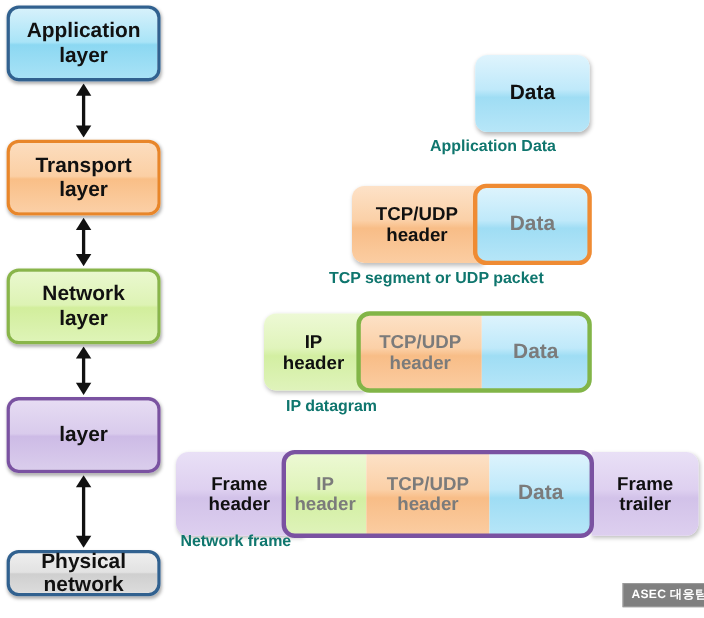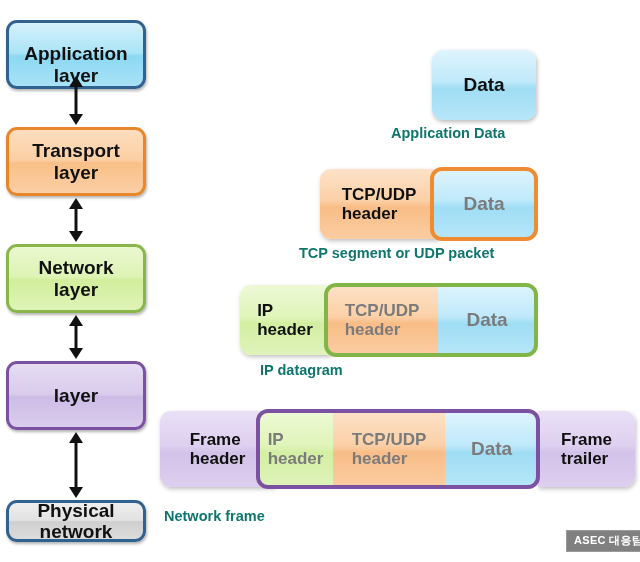--- a/index.html
+++ b/index.html
@@ -29,23 +29,23 @@
     justify-content: center;
     text-align: center;
     font-size: 19px;
     font-weight: bold;
     color: #111111;
     line-height: 1.12;
     box-shadow: 1px 2px 3px rgba(0,0,0,0.30);
   }
   .layer-box span { display: block; padding: 0 4px; }
 
-  .layer-app   { top: 20px;   height: 69px;
+  .layer-app   { top: 5px;   height: 69px;
                  border-color: #31618f;
-                 background: linear-gradient(180deg,#d6f1fb 0%, #a9e4f7 48%, #8cd8f2 52%, #a8e2f6 100%); align-items: flex-end; }
+                 background: linear-gradient(180deg,#d6f1fb 0%, #a9e4f7 48%, #8cd8f2 52%, #a8e2f6 100%); }
   .layer-trans { top: 127px; height: 69px;
                  border-color: #e8862a;
                  background: linear-gradient(180deg,#fcddbe 0%, #fbcfa4 48%, #f9bf87 52%, #fbcfa6 100%); }
   .layer-net   { top: 244px; height: 69px;
                  border-color: #89b54a;
                  background: linear-gradient(180deg,#eaf8cf 0%, #ddf3b4 48%, #d2ee9c 52%, #def4b7 100%); }
   .layer-dll   { top: 361px; height: 69px;
                  border-color: #7a52a1;
                  background: linear-gradient(180deg,#e6dcf3 0%, #d9cbec 48%, #cdbbe6 52%, #dacdec 100%); }
   .layer-phy   { top: 500px; height: 42px;
@@ -60,21 +60,21 @@
   .arrow-3 { top: 315px; height: 44px; }
   .arrow-4 { top: 432px; height: 66px; }
 
   
   .pdu-seg {
     position: absolute;
     box-sizing: border-box;
     display: flex;
     align-items: center;
     justify-content: center;
-    text-align: left;
+    text-align: center;
     font-weight: bold;
     line-height: 1.14;
   }
   .pdu-seg span { display: block; }
 
   
   .fill-data   { background: linear-gradient(180deg,#dff4fd 0%, #bfe9fa 45%, #9fddf4 55%, #b7e6f8 100%); }
   .fill-tcp    { background: linear-gradient(180deg,#fde2c8 0%, #fbd0a7 45%, #f8bd87 55%, #fbcda2 100%); }
   .fill-ip     { background: linear-gradient(180deg,#edf9d5 0%, #e0f4bb 45%, #d3efa2 55%, #dff3bb 100%); }
   .fill-frame  { background: linear-gradient(180deg,#e9e0f6 0%, #ded0f0 45%, #d2c2e9 55%, #ddcfef 100%); }
@@ -242,15 +242,15 @@
 <div class="pdu-seg fill-data txt-gray" style="left:445px; top:411px; width:93px; height:76px; border-radius:0 11px 11px 0; font-size:19px;">
   <span>Data</span>
 </div>
 <div class="pdu-seg fill-frame txt-black" style="left:538px; top:411px; width:97px; height:76px; border-radius:0 11px 11px 0; font-size:17px; box-shadow:1px 2px 4px rgba(0,0,0,0.25);">
   <span>
     <span>Frame</span>
     <span>trailer</span>
   </span>
 </div>
 <div class="outline outline-purple" style="left:256px; top:409px; width:284px; height:80px;"></div>
-<div class="caption" style="left:164px; top:508px;text-align:center;">Network frame</div>
+<div class="caption" style="left:164px; top:484px;text-align:center;">Network frame</div>
 
 <div class="badge" style="left:566px; top:530px;">ASEC 대응팀</div>
 
 </body></html>

